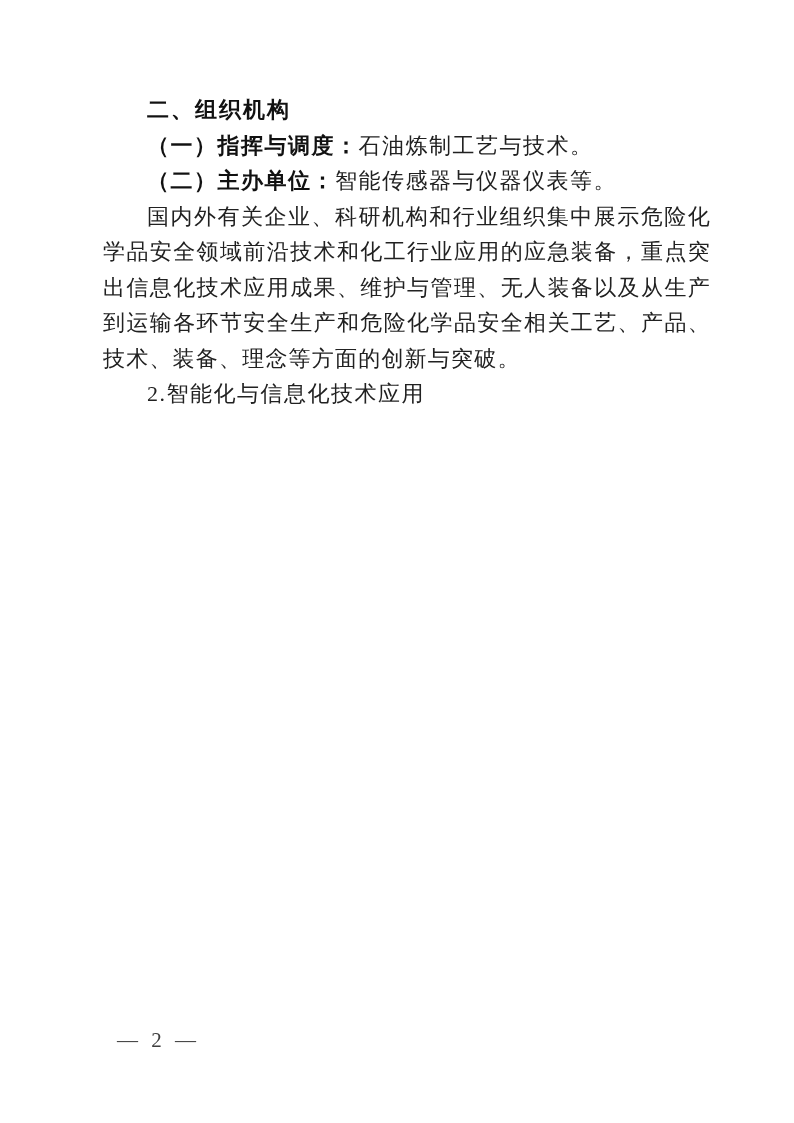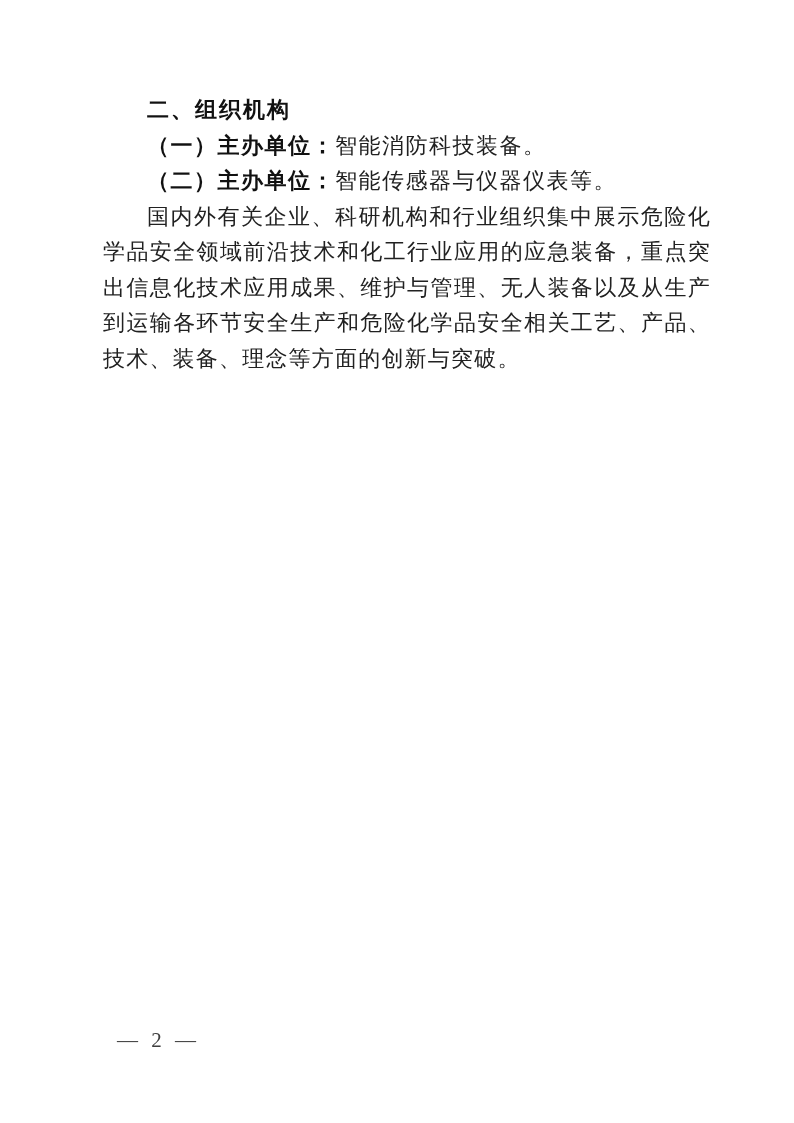--- a/index.html
+++ b/index.html
@@ -65,27 +65,28 @@
   }
 </style>
 </head>
 <body>
 
 <div class="page">
   <div class="content">
 
     <h2 class="heading">二、组织机构</h2>
 
-    <p class="labeled-line"><span class="label">（一）主办单位：</span><span>智能消防科技装备。</span></p>
+    <p class="labeled-line"><span class="label">（一）指挥与调度：</span><span>石油炼制工艺与技术。</span></p>
 
     <p class="labeled-line"><span class="label">（二）主办单位：</span><span>智能传感器与仪器仪表等。</span></p>
 
 
     <p class="body-para">国内外有关企业、科研机构和行业组织集中展示危险化学品安全领域前沿技术和化工行业应用的应急装备，重点突出信息化技术应用成果、维护与管理、无人装备以及从生产到运输各环节安全生产和危险化学品安全相关工艺、产品、技术、装备、理念等方面的创新与突破。</p>
 
 
 
+    <p class="sub-title">2.智能化与信息化技术应用</p>
 
 
   </div>
 
   <div class="footer-page-number">— 2 —</div>
 </div>
 
 </body></html>

